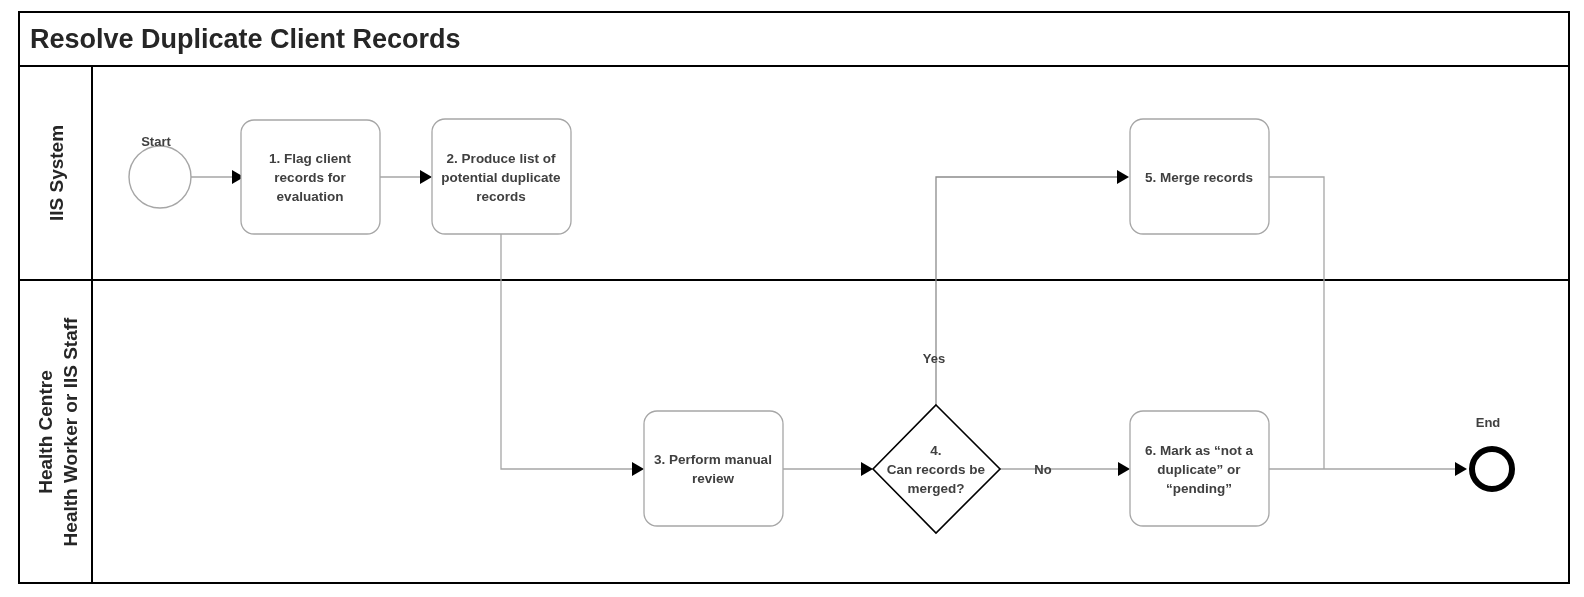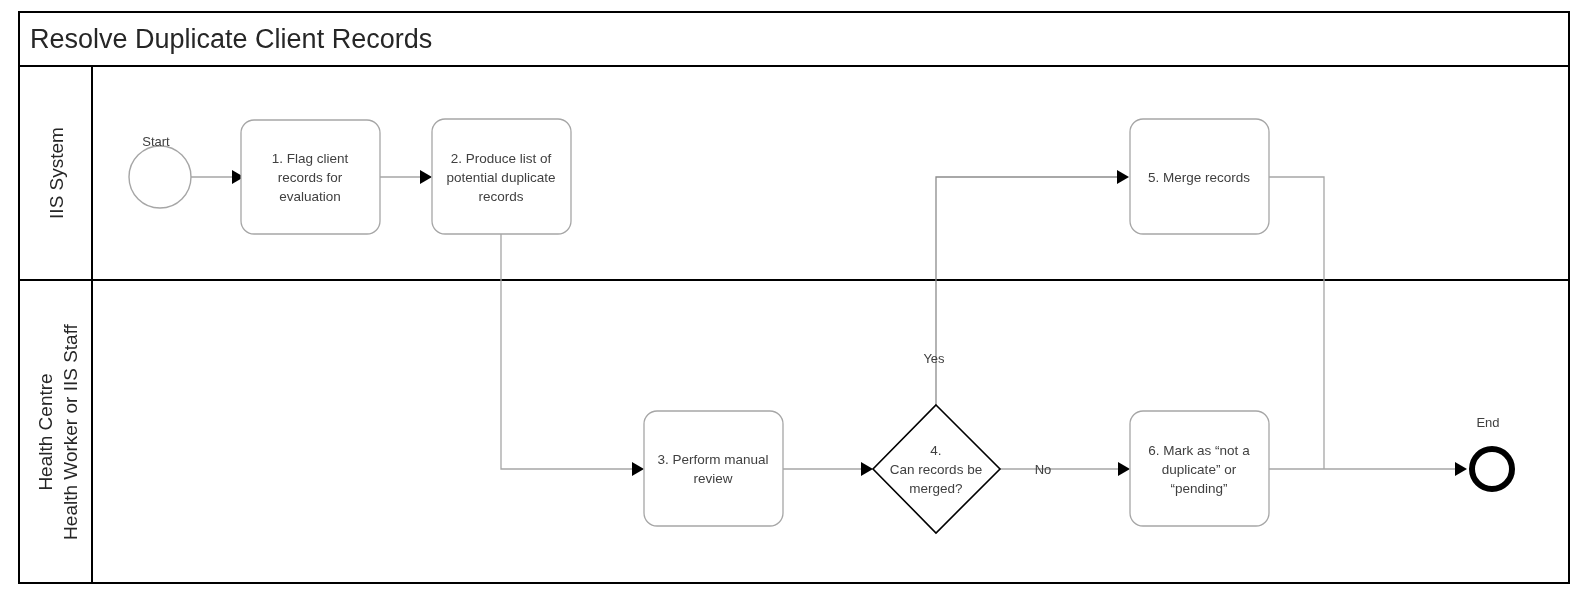--- a/index.html
+++ b/index.html
@@ -11,20 +11,21 @@
     width: 1584px;
     height: 597px;
     font-family: "Liberation Sans", sans-serif;
     color: #404040;
     overflow: hidden;
   }
   #canvas {
     position: relative;
     width: 1584px;
     height: 597px;
+    font-weight: bold;
   }
   svg#diagram {
     position: absolute;
     left: 0;
     top: 0;
     width: 1584px;
     height: 597px;
   }
   .frame-line {
     stroke: #000000;

